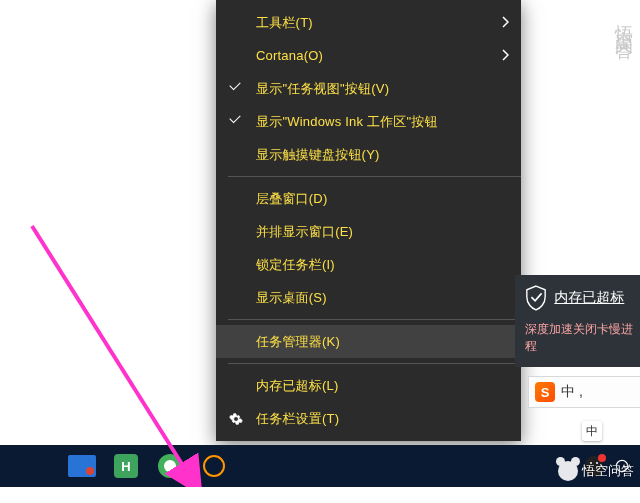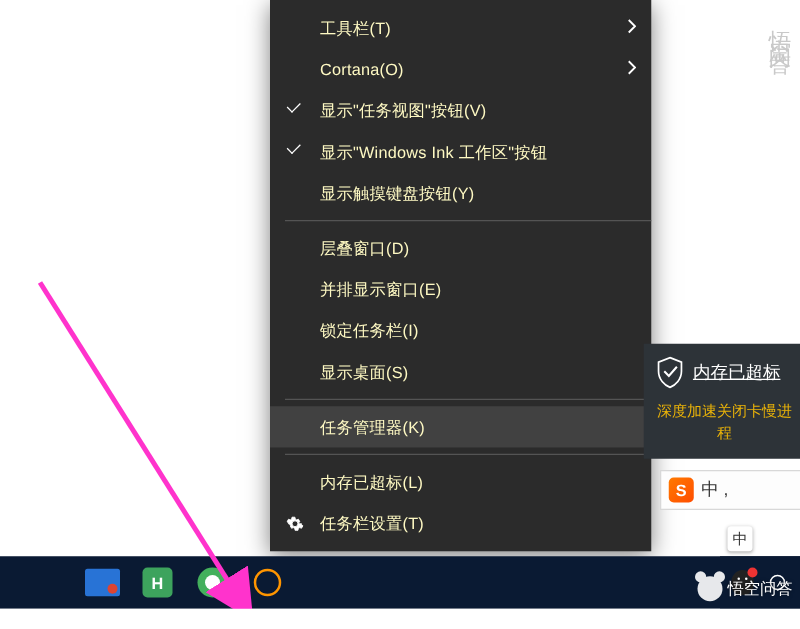--- a/index.html
+++ b/index.html
@@ -37,21 +37,21 @@
     }
     .icon-col {
       width: 40px;
       display: flex;
       align-items: center;
       justify-content: center;
       color: #ffffff;
     }
     .label {
       flex: 1;
-      color: #fef9c3;
+      color: #fde047;
       font-size: 13px;
       letter-spacing: 0.2px;
     }
     .chevron {
       color: #ffffff;
       font-size: 11px;
     }
     .separator {
       height: 1px;
       background: #545454;
@@ -128,21 +128,21 @@
       top: 275px;
       width: 125px;
       height: 92px;
       background: #2d3338;
       color: #fff;
       padding: 10px 6px 8px 10px;
       font-size: 12px;
     }
     .shield-icon { width: 22px; height: 26px; display:inline-block; vertical-align: middle; }
     .popup-title { display:inline-block; vertical-align: middle; margin-left: 4px; font-size: 14px; text-decoration: underline; }
-    .popup-sub { color: #eab308; font-size: 12px; margin-top: 10px; text-align: center; }
+    .popup-sub { color: #fca5a5; font-size: 12px; margin-top: 10px; }
 
     
     .ime-indicator {
       position: absolute;
       right: 0;
       top: 376px;
       width: 112px;
       height: 32px;
       background: #fdfdfd;
       border: 1px solid #d8d8d8;

